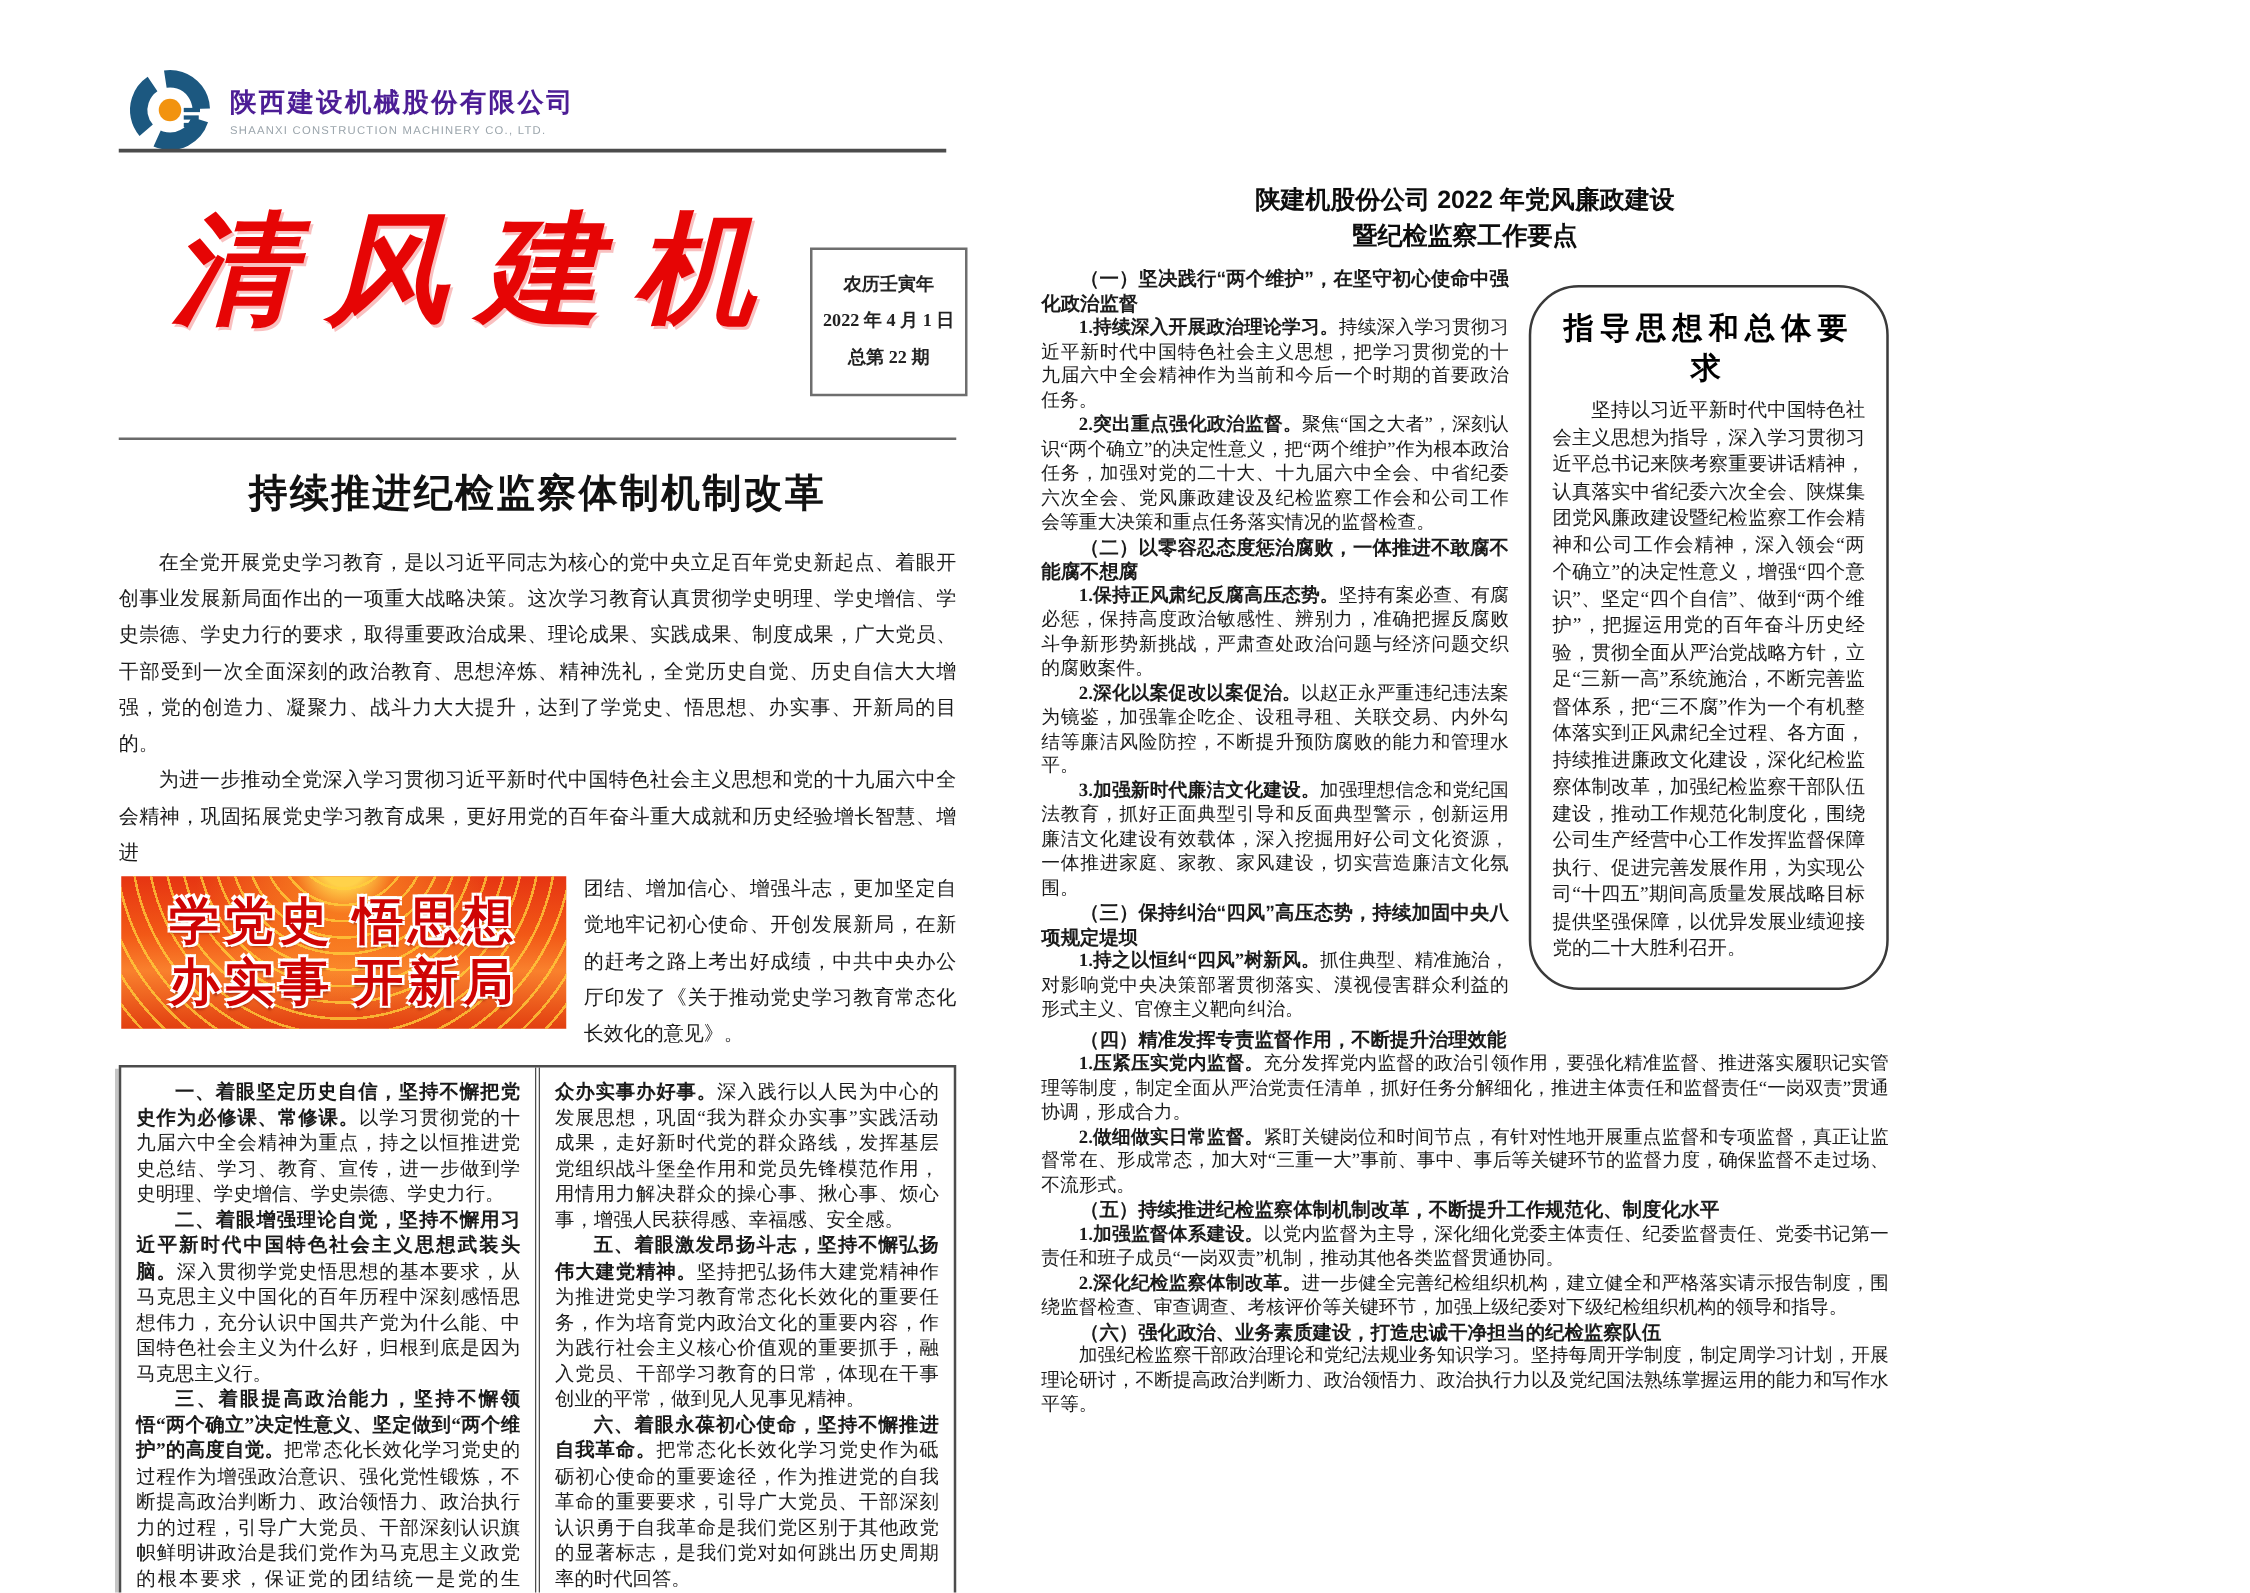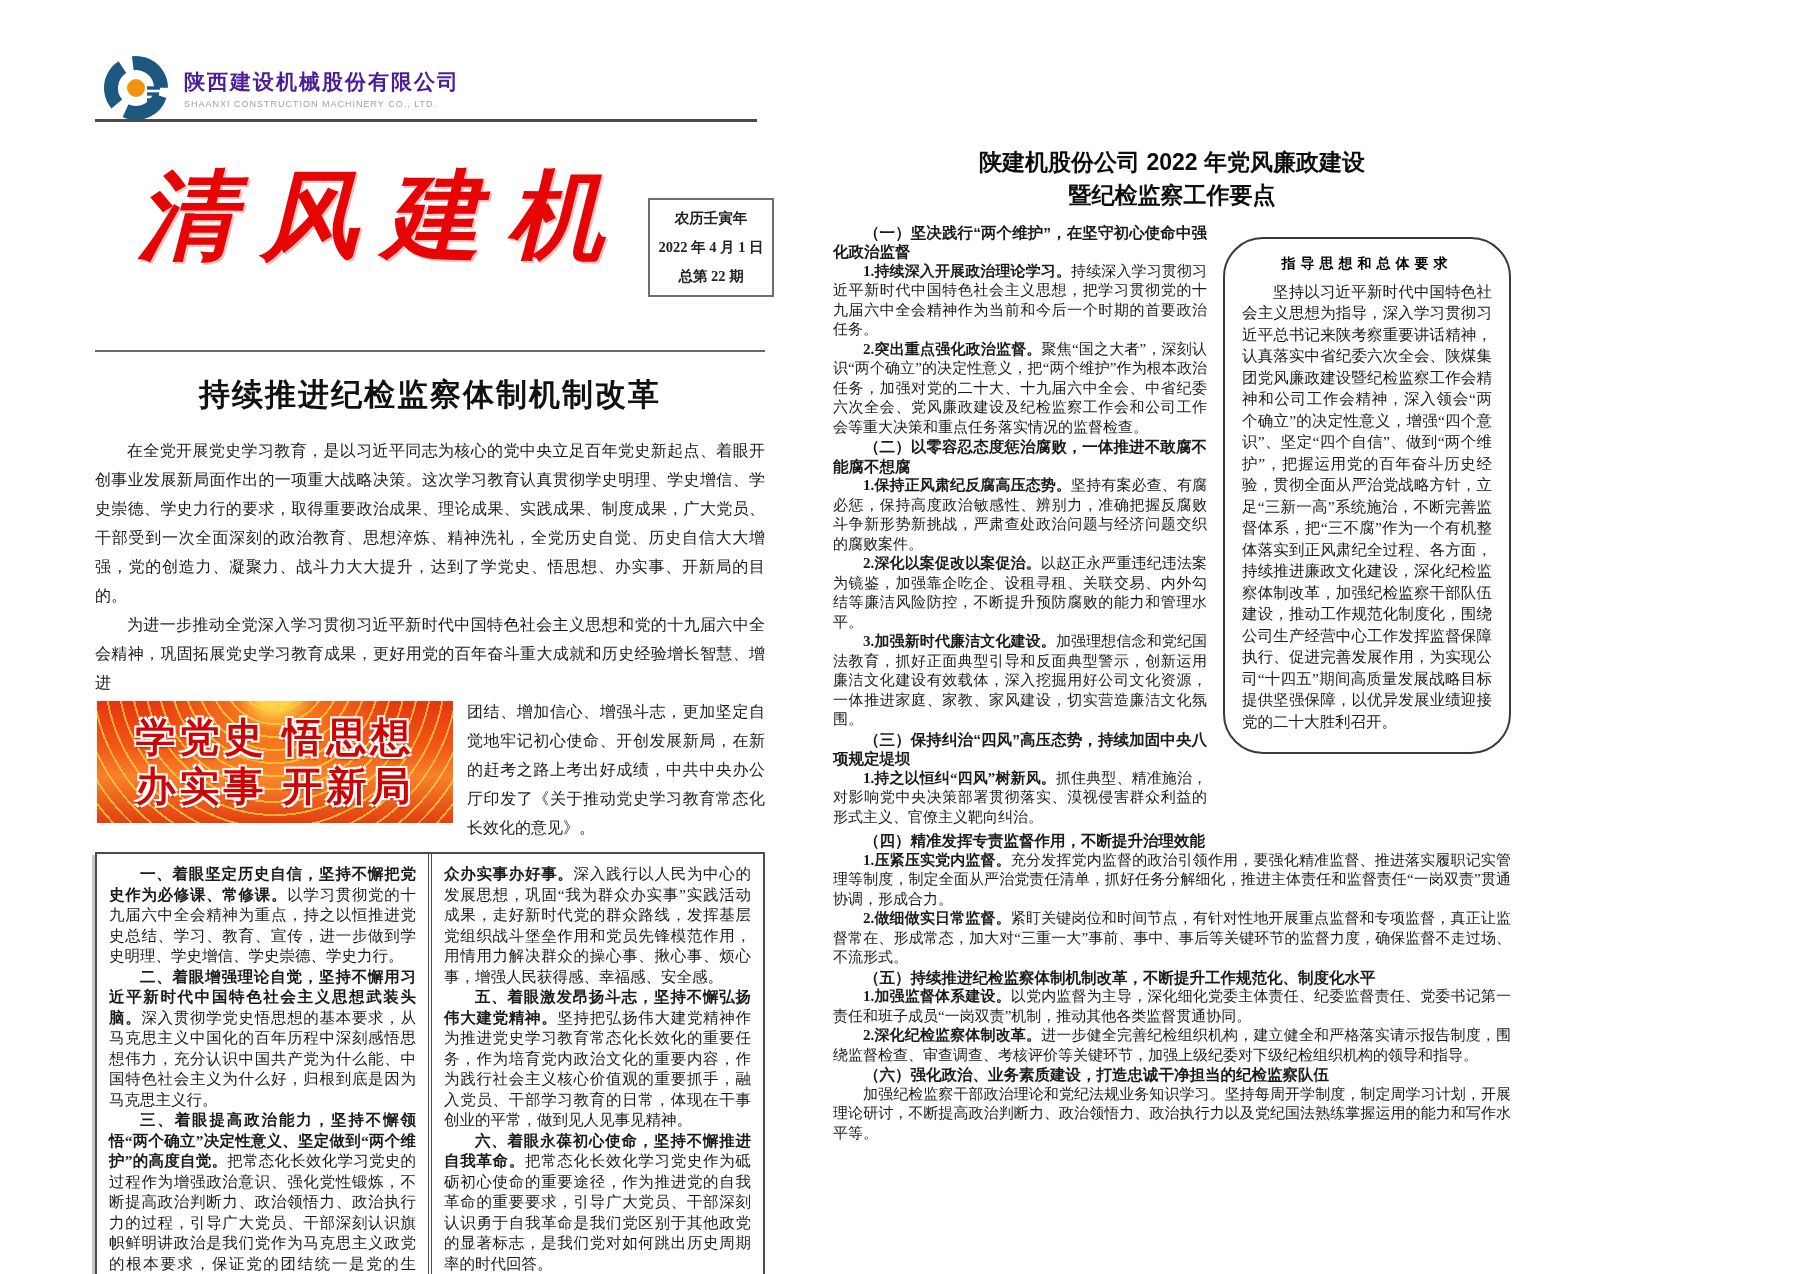--- a/index.html
+++ b/index.html
@@ -15,21 +15,21 @@
     font-size:21px; letter-spacing:2px; color:#4c1d95; }
   .company-en { font-family:"Liberation Sans","DejaVu Sans",sans-serif; font-size:9px;
     letter-spacing:1px; color:#9aa4ab; margin-top:3px; }
   .header-rule { position:absolute; left:95px; top:119px; width:662px; height:3px; background:#4c4c4c; }
 
   
   .masthead-title { position:absolute; left:138px; top:152px; width:490px; text-align:center;
     font-size:97px; font-weight:900; font-style:italic; color:#e60505; letter-spacing:26px;
     text-shadow:2px 2px 0 rgba(230,5,5,.25); white-space:nowrap; }
   .issue-box { position:absolute; left:648px; top:198px; width:126px; border:2px solid #6e6e6e;
-    padding:4px 4px; text-align:center; font-weight:bold; font-size:14.5px; line-height:2.0; color:#222; }
+    padding:14px 4px; text-align:center; font-weight:bold; font-size:14.5px; line-height:2.0; color:#222; }
 
   
   .left-col { position:absolute; left:95px; top:350px; width:670px; }
   .article-divider { width:670px; height:2px; background:#6a6a6a; margin-bottom:22px; }
   .left-title { text-align:center; font-size:31px; font-weight:bold; letter-spacing:2px;
     color:#111; margin-bottom:20px; }
   .left-col p.body { font-size:16px; line-height:29px; text-align:justify; text-indent:2em; }
   .p2b-wrap { margin-top:0; overflow:hidden; }
   .study-banner { float:left; width:356px; height:122px; margin:4px 14px 4px 2px;
     background:
@@ -47,33 +47,33 @@
     box-shadow:-3px 3px 0 rgba(90,90,90,.35); background:#fff; }
   .kp-col { width:331px; padding:10px 12px 12px; font-size:15.5px; line-height:20.5px; text-align:justify; }
   .kp-divider { width:4px; border-left:1.5px solid #4c4c4c; border-right:1.5px solid #4c4c4c; }
   .kp-col p { text-indent:2em; }
   .kp-col p.noindent { text-indent:0; }
   .kp-col b { font-weight:900; }
 
   
   .right-page { position:absolute; left:833px; top:146px; width:678px; }
   .right-title { font-family:"Liberation Sans","DejaVu Sans",sans-serif; font-weight:bold;
-    font-size:23px; line-height:1.45; text-align:center; color:#0d0d0d; margin-bottom:10px; }
+    font-size:20px; line-height:1.45; text-align:center; color:#0d0d0d; margin-bottom:10px; }
   .rp-flex { display:flex; }
   .rp-narrow { width:384px; padding-right:10px; }
   .rp-side { width:294px; }
   .rp-narrow p, .rp-wide p { font-size:15px; line-height:19.5px; text-align:justify; text-indent:2em; }
   p.sec-h { font-family:"Liberation Sans","DejaVu Sans",sans-serif; font-weight:bold; font-size:15.5px; }
   .rp-narrow b, .rp-wide b { font-weight:900; }
   .rp-wide { margin-top:4px; }
 
   
   .guide-box { margin-top:14px; margin-left:6px; border:2.5px solid #3a3a3a; border-radius:40px;
     padding:16px 17px 20px; background:#fff; }
-  .guide-title { text-align:center; font-weight:900; font-size:14px; letter-spacing:5px;
+  .guide-title { text-align:center; font-weight:900; font-size:24px; letter-spacing:5px;
     margin-bottom:8px; color:#000; }
   .guide-body { font-size:15.5px; line-height:21.5px; text-align:justify; text-indent:2em; }
 </style>
 </head>
 <body>
 
 <div class="page">
 
   <div class="logo-block">
     <span class="logo-icon">

